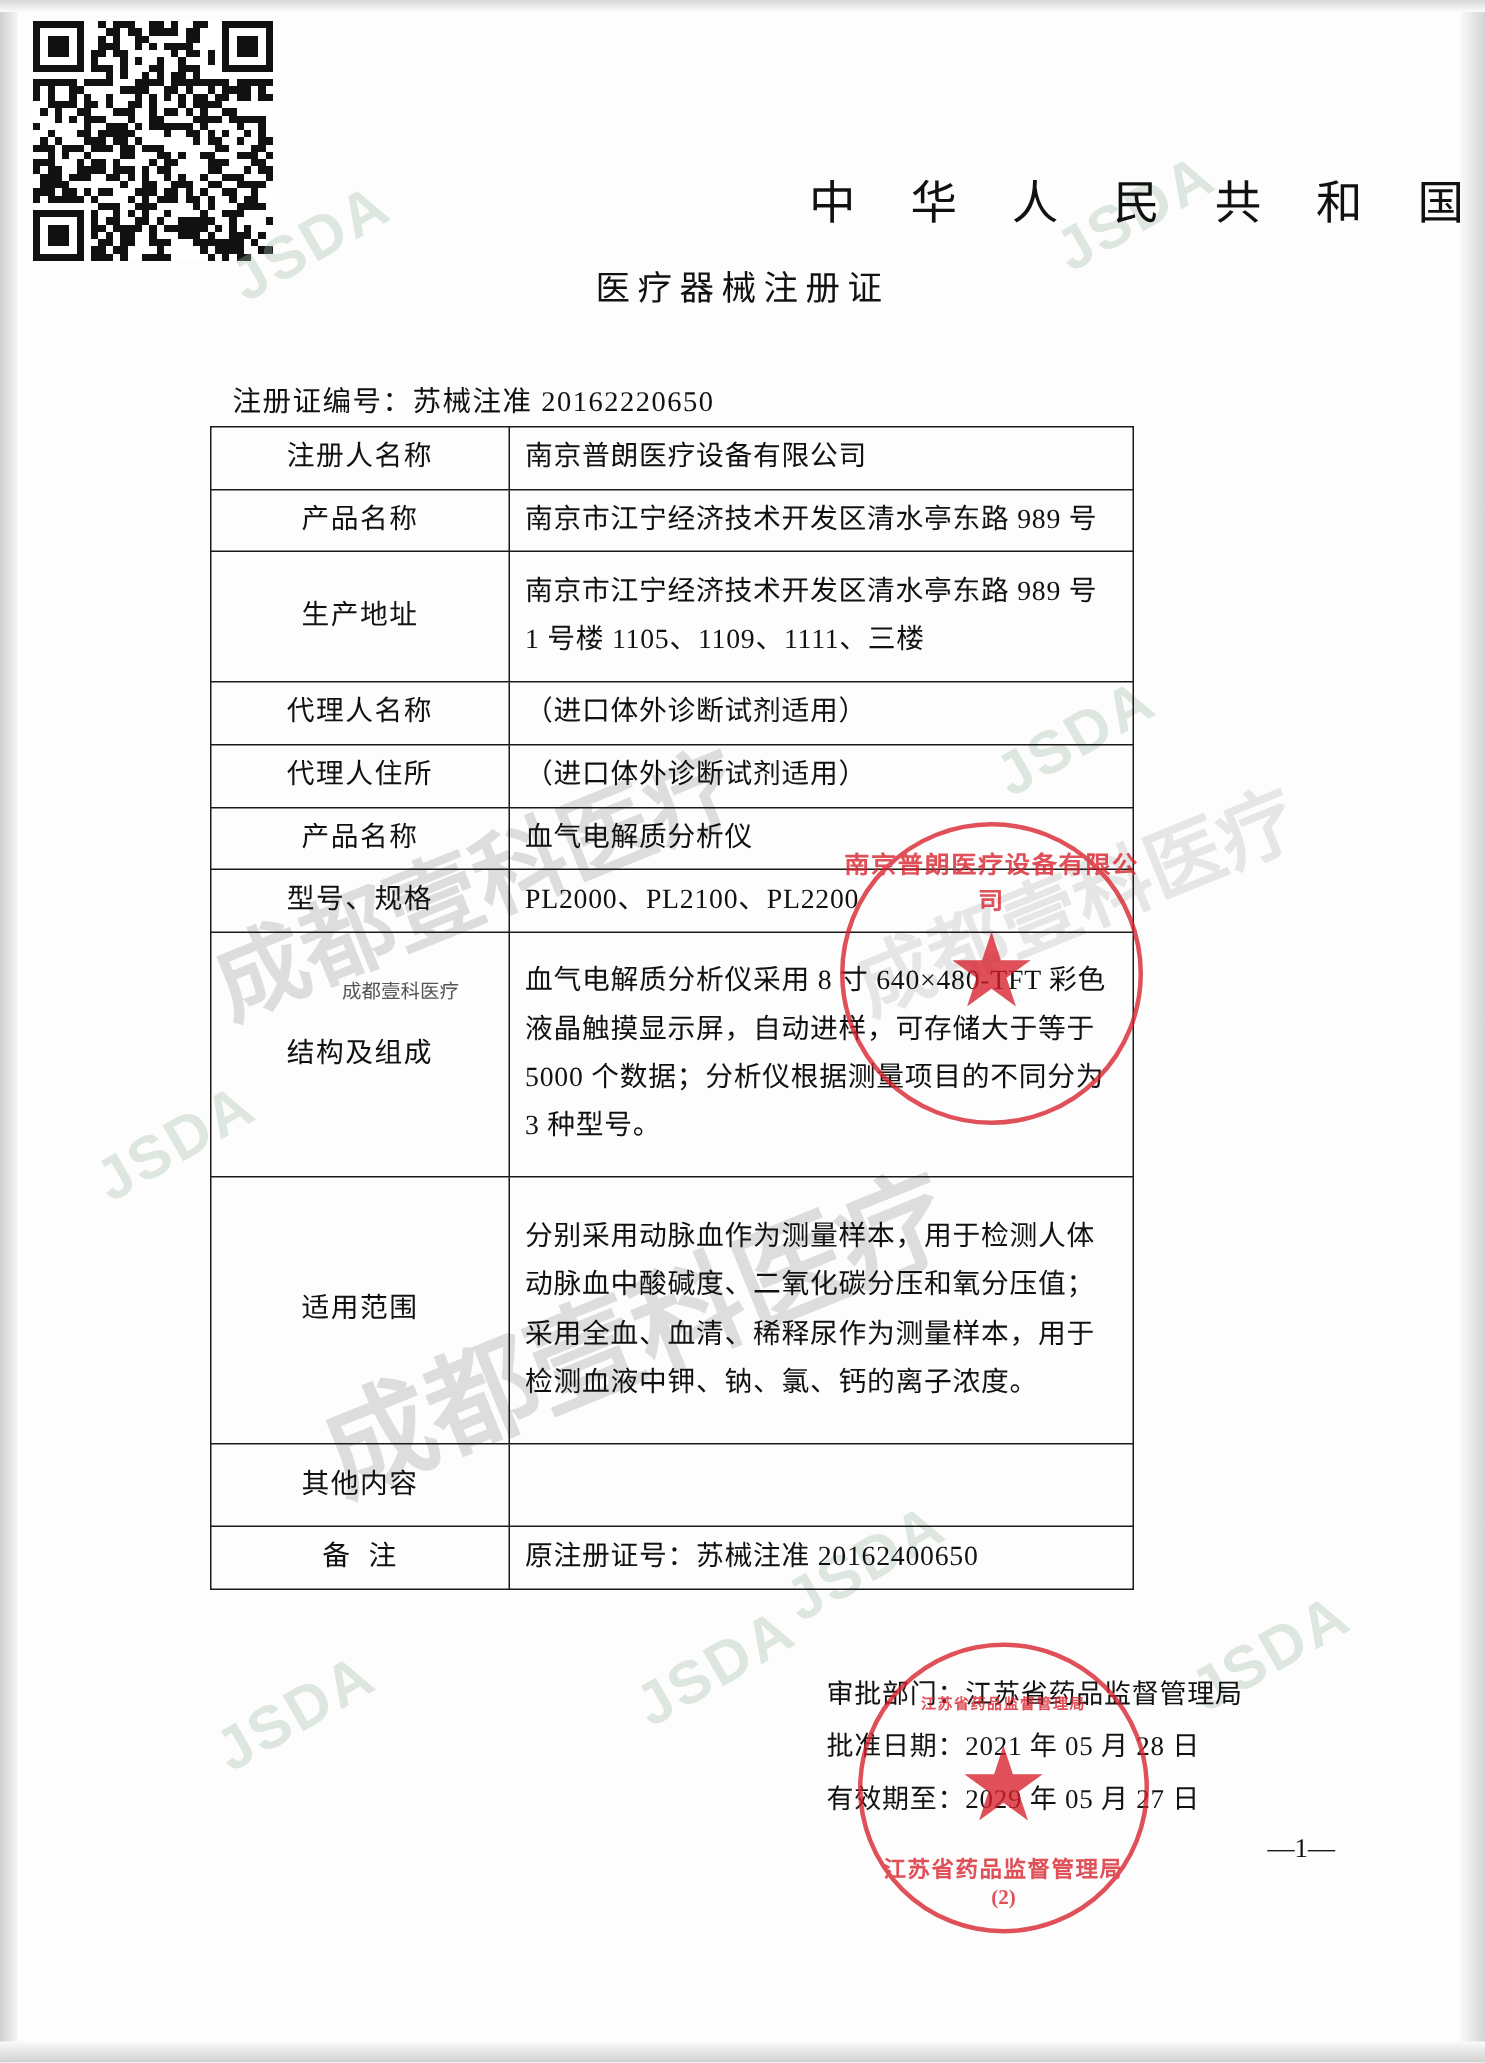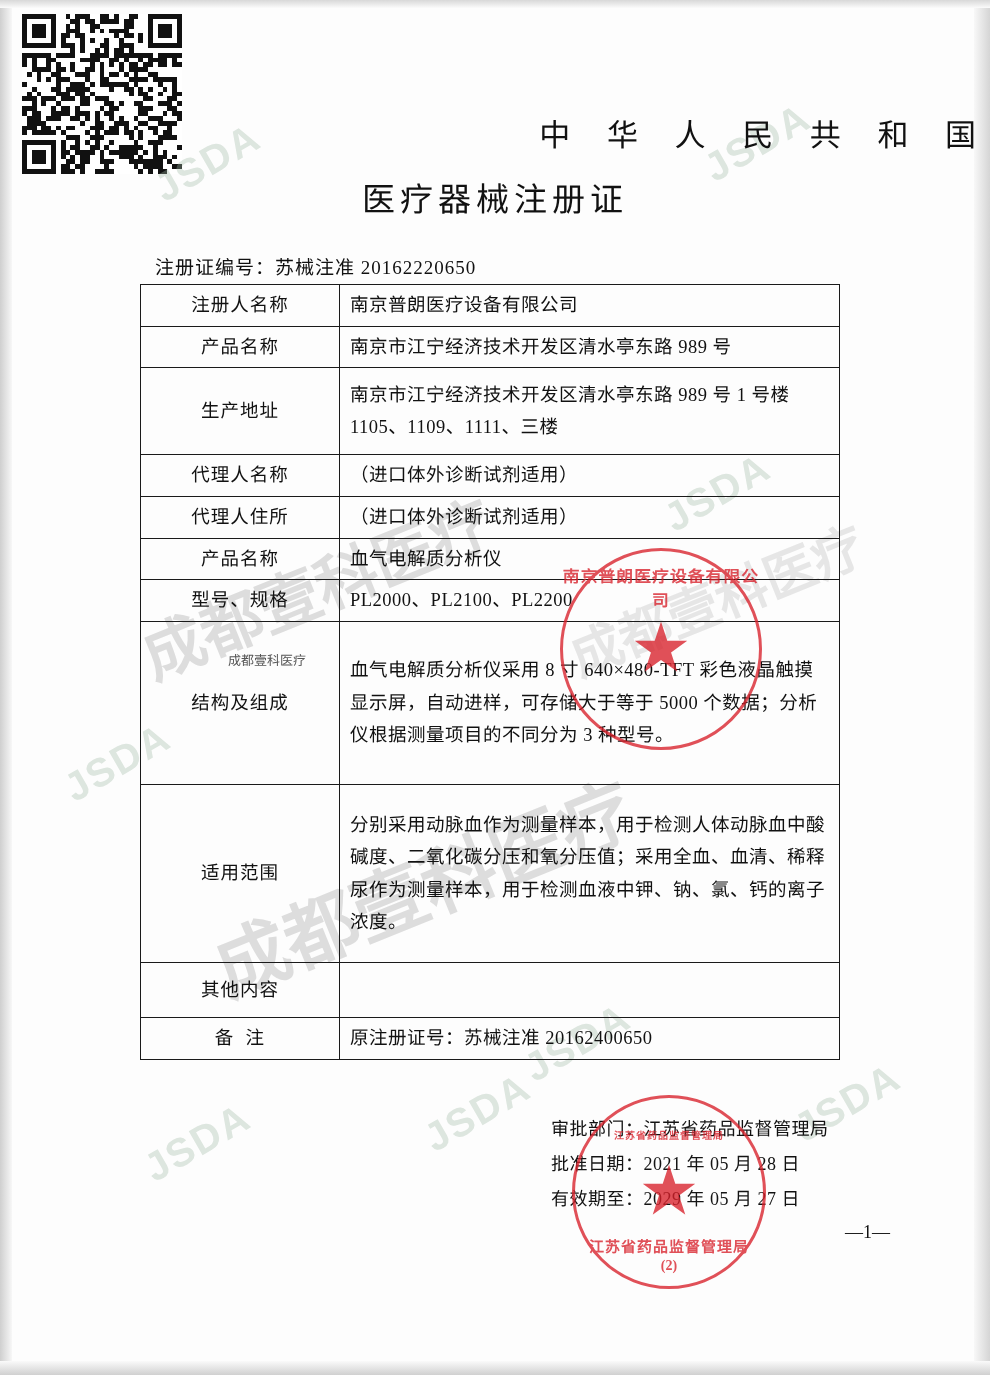--- a/index.html
+++ b/index.html
@@ -90,42 +90,42 @@
     text-align: center;
   }
   .title-line1 {
     font-size: 31px;
     letter-spacing: 14px;
     font-family: Liberation Sans, sans-serif;
     color: #111;
     text-align: right;
   }
   .title-line2 {
-    font-size: 33px;
+    font-size: 23px;
     letter-spacing: 5px;
     margin-top: 18px;
     font-family: "Liberation Serif", serif;
     color: #111;
   }
 
   .reg-no {
     position: absolute;
     left: 155px;
     top: 252px;
     font-size: 19px;
     letter-spacing: 1px;
     text-align: center;
   }
 
   
   table.cert {
     position: absolute;
     left: 140px;
     top: 284px;
-    width: 700px;
+    width: 616px;
     border-collapse: collapse;
     table-layout: fixed;
   }
   table.cert td {
     border: 1.6px solid #1a1a1a;
     padding: 6px 10px;
     font-size: 18.5px;
     line-height: 1.55;
     vertical-align: middle;
     color: #111;

